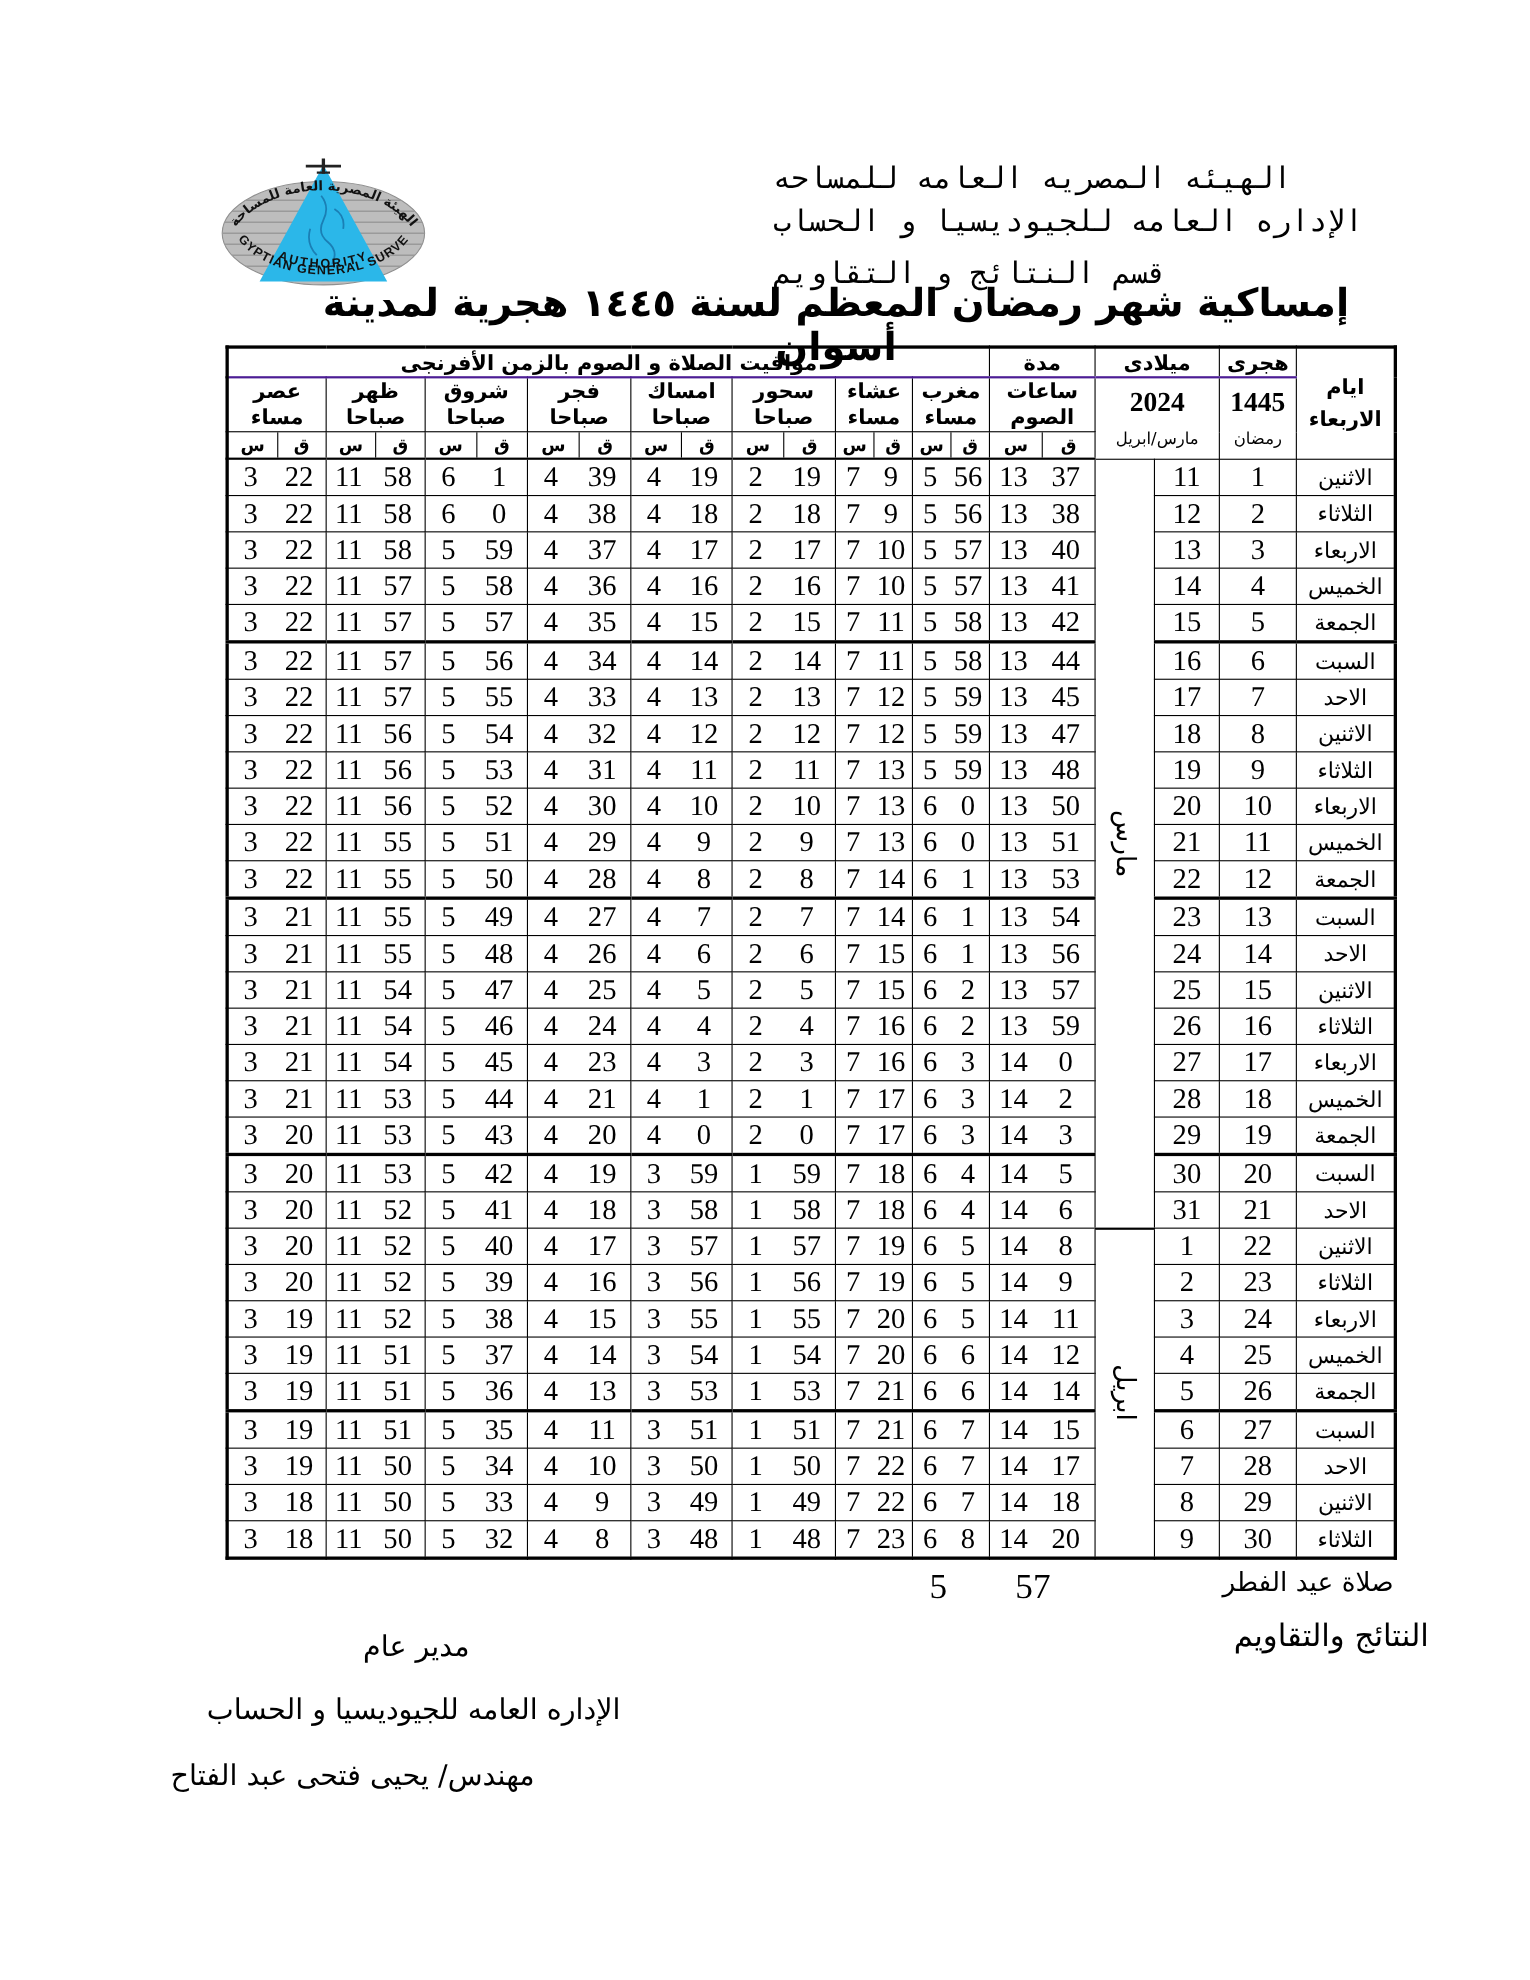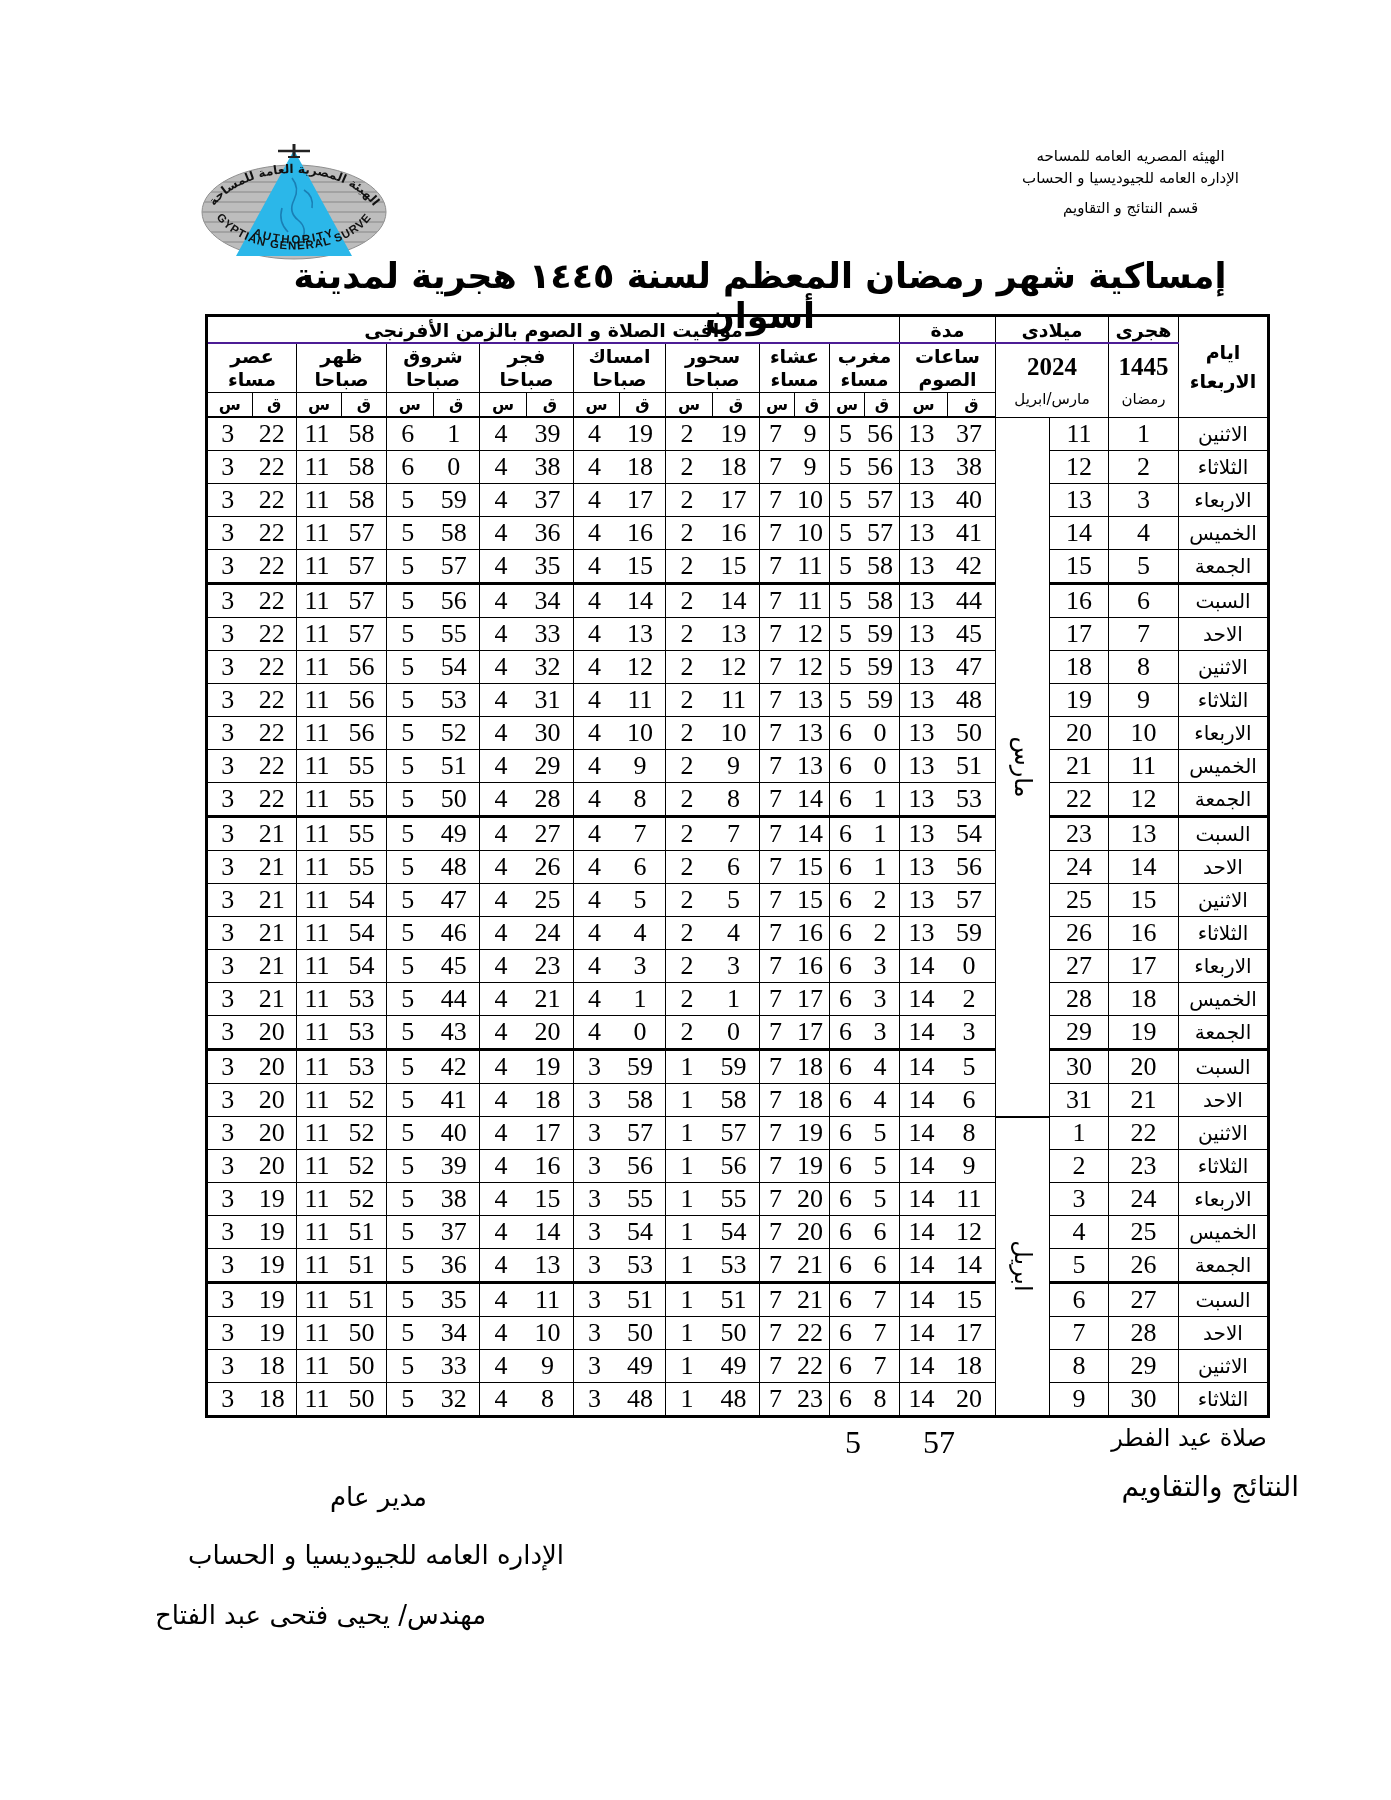--- a/index.html
+++ b/index.html
@@ -1,21 +1,21 @@
 <!DOCTYPE html>
 <html lang="ar"><head>
 <meta charset="utf-8">
 <style>
   html,body { margin:0; padding:0; background:#fff; }
   .page { position:relative; width:1391px; height:1800px; background:#ffffff;
           font-family:"DejaVu Sans",sans-serif; color:#000; overflow:hidden; }
 
   
-  .org-text { position:absolute; top:146px; right:152px; text-align:center; direction:rtl;
-              font-size:15px; line-height:1.45; }
+  .org-text { position:absolute; top:146px; right:152px; text-align:left; direction:rtl;
+              font-size:27px; line-height:1.45;font-family:Liberation Mono, monospace; }
   .org-text .l3 { margin-top:8px; }
   .logo-wrap { position:absolute; left:192px; top:138px; }
   .doc-title { position:absolute; top:256px; left:280px; width:960px; text-align:center;
                direction:rtl; font-size:35px; font-weight:bold; }
 
   
   table.ims { position:absolute; left:205px; top:314px; border-collapse:collapse;
               table-layout:fixed; direction:ltr; border:3px solid #000; }
   table.ims th, table.ims td { border:1px solid #000; padding:0; text-align:center; vertical-align:middle; }
 

